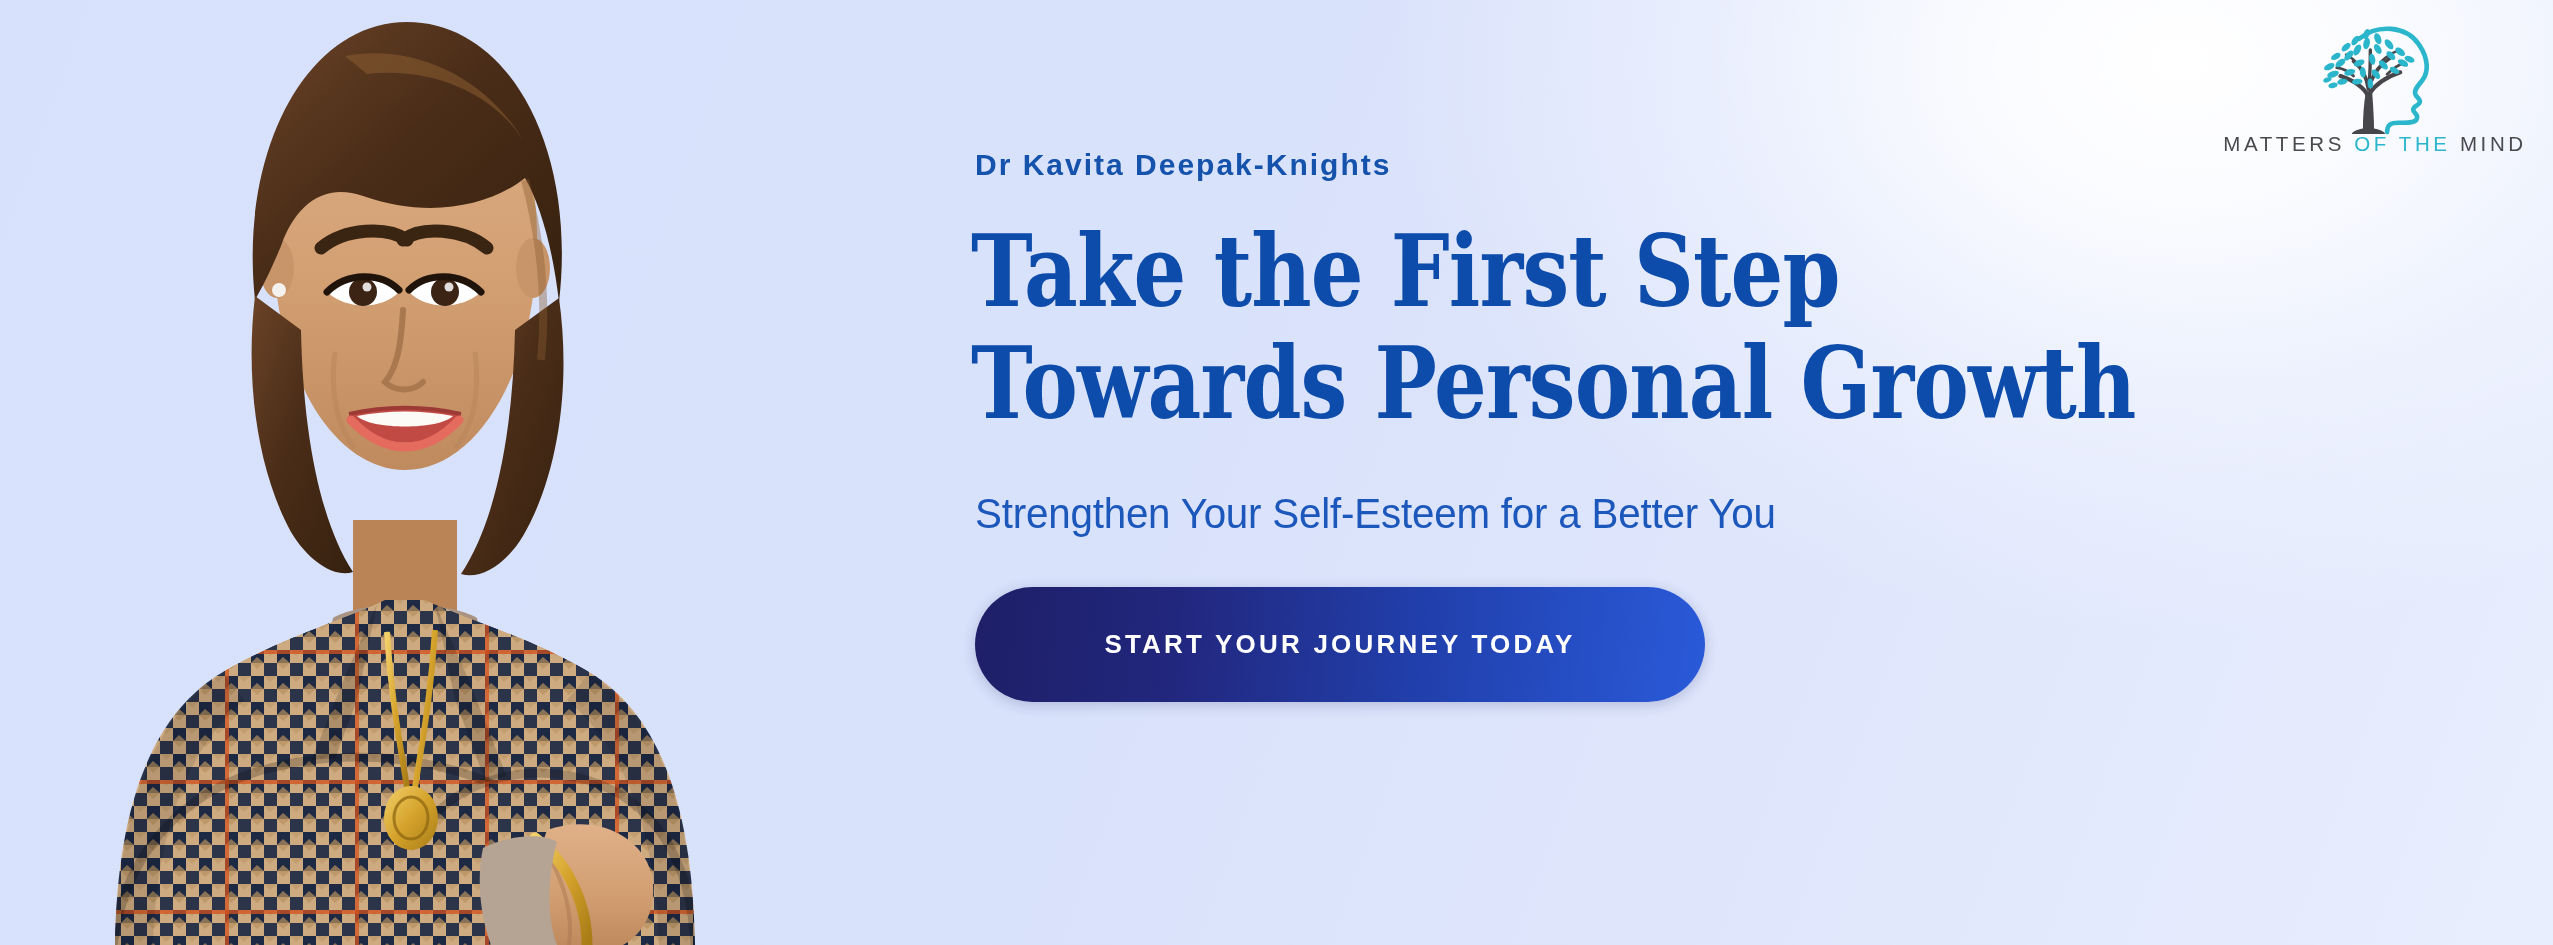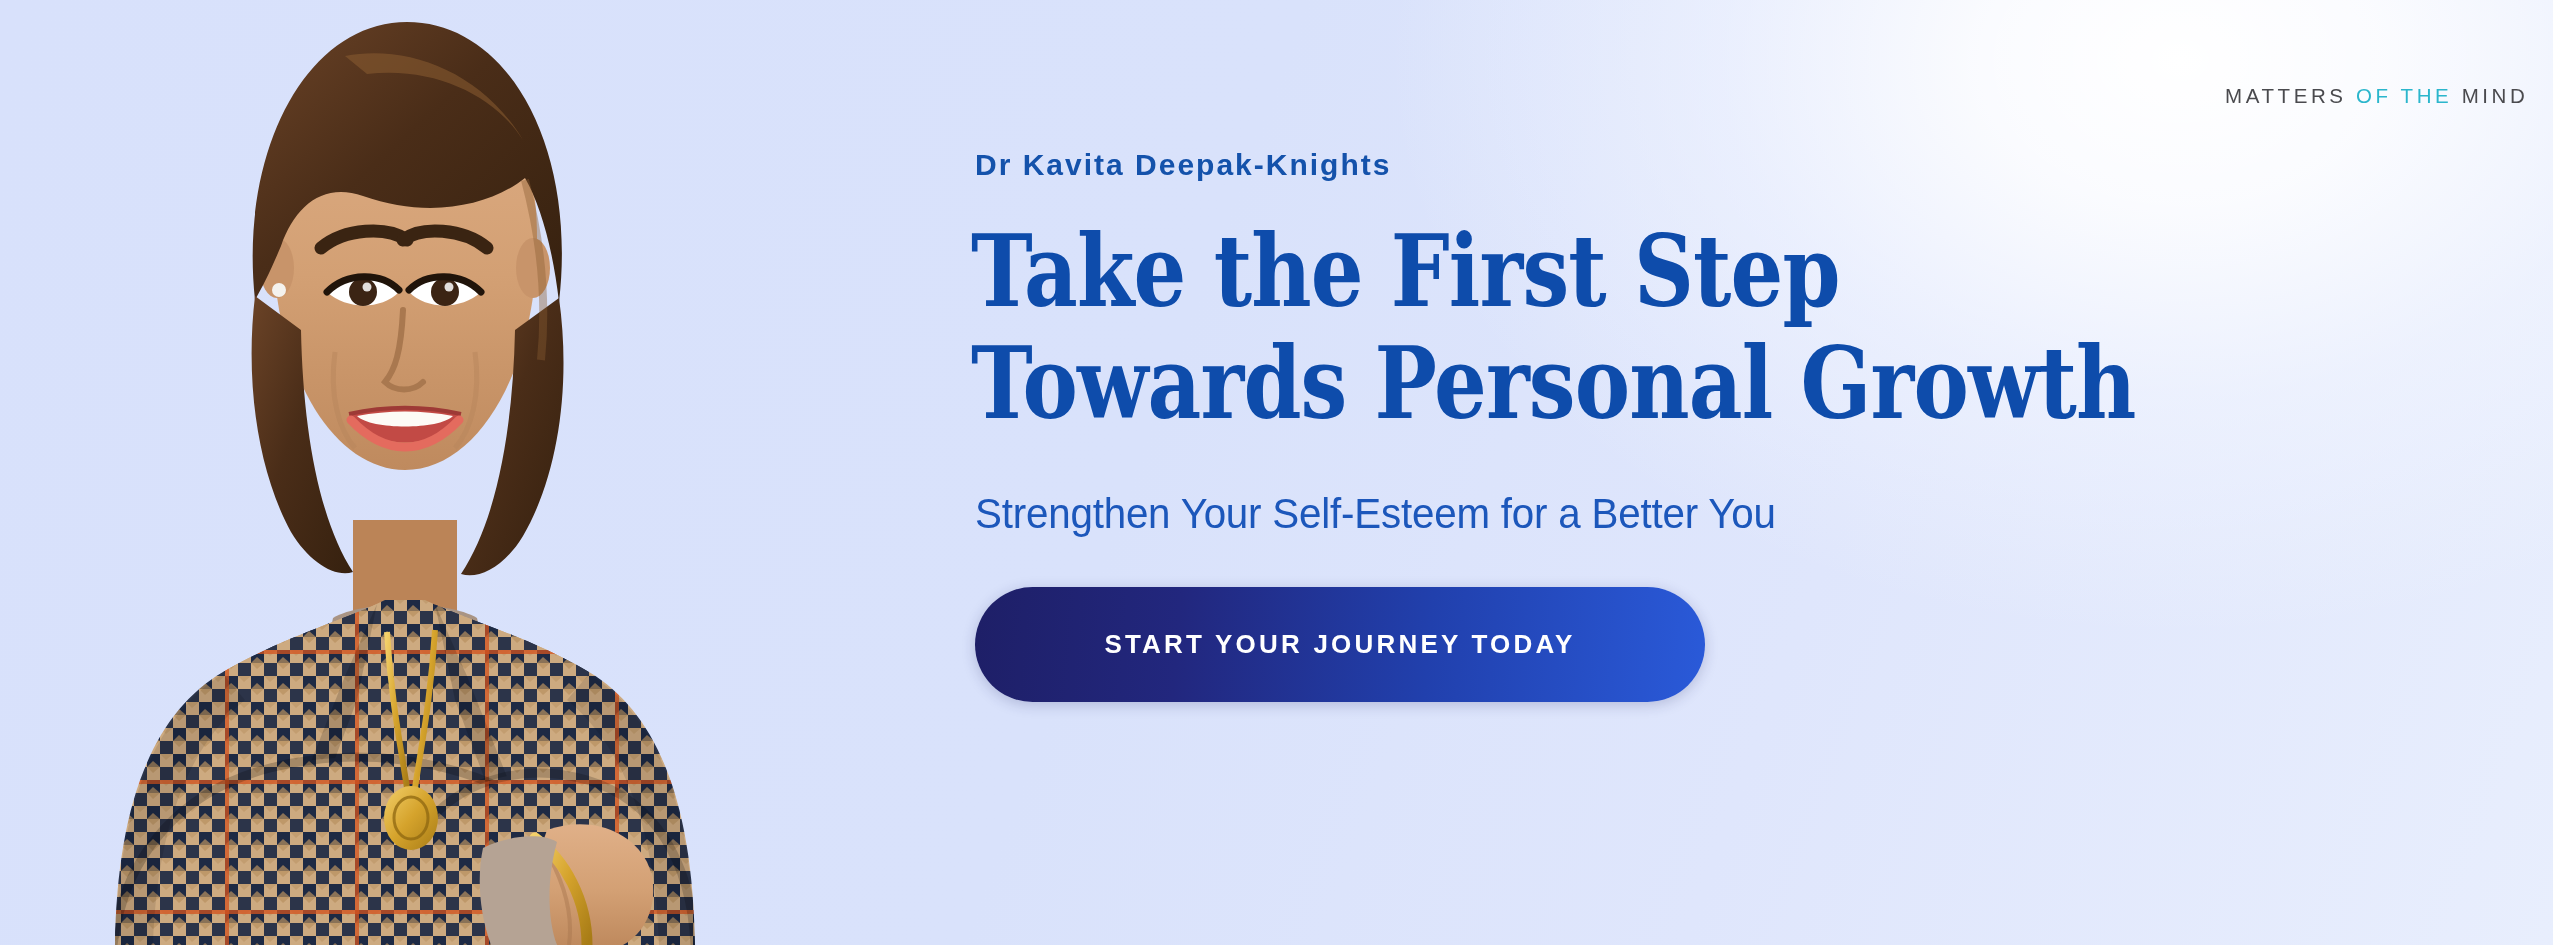--- a/index.html
+++ b/index.html
@@ -86,21 +86,21 @@
     cursor:pointer;
     box-shadow:0 3px 14px rgba(30,35,100,0.22);
     white-space:nowrap;
   }
 
   
   #logo {
     position:absolute;
     right:28px; top:18px;
     width:300px; height:160px;
-    display:flex; flex-direction:row;
+    display:flex; flex-direction:column;
     align-items:center; justify-content:flex-start;
   }
   #logo-mark { width:140px; height:118px; display:block; }
   #logo-word {
     margin-top:-4px;
     font-size:20.5px;
     letter-spacing:3.6px;
     color:#4a4a4e;
     white-space:nowrap;
     font-weight:400;

